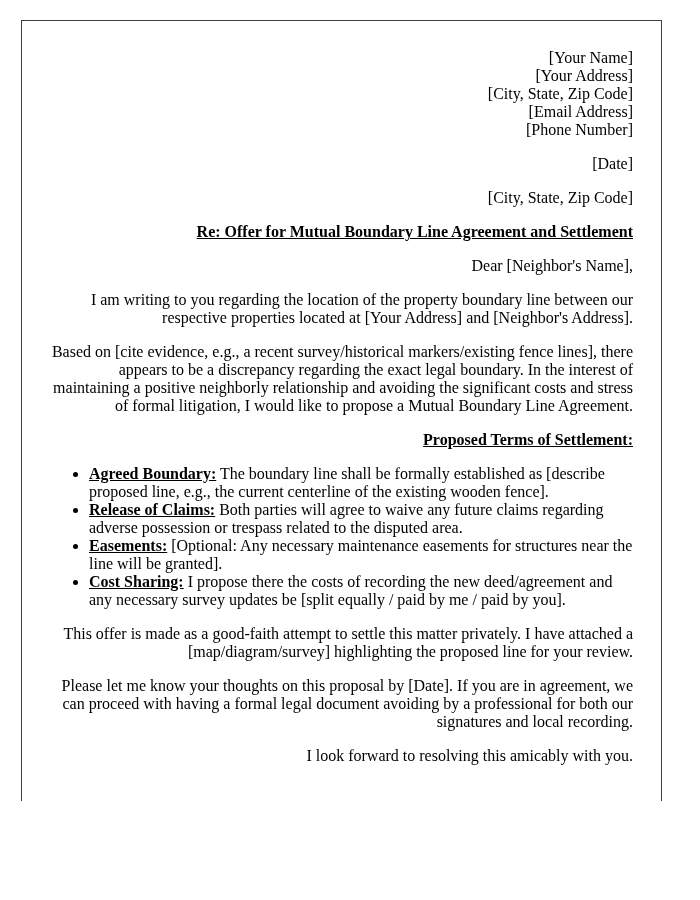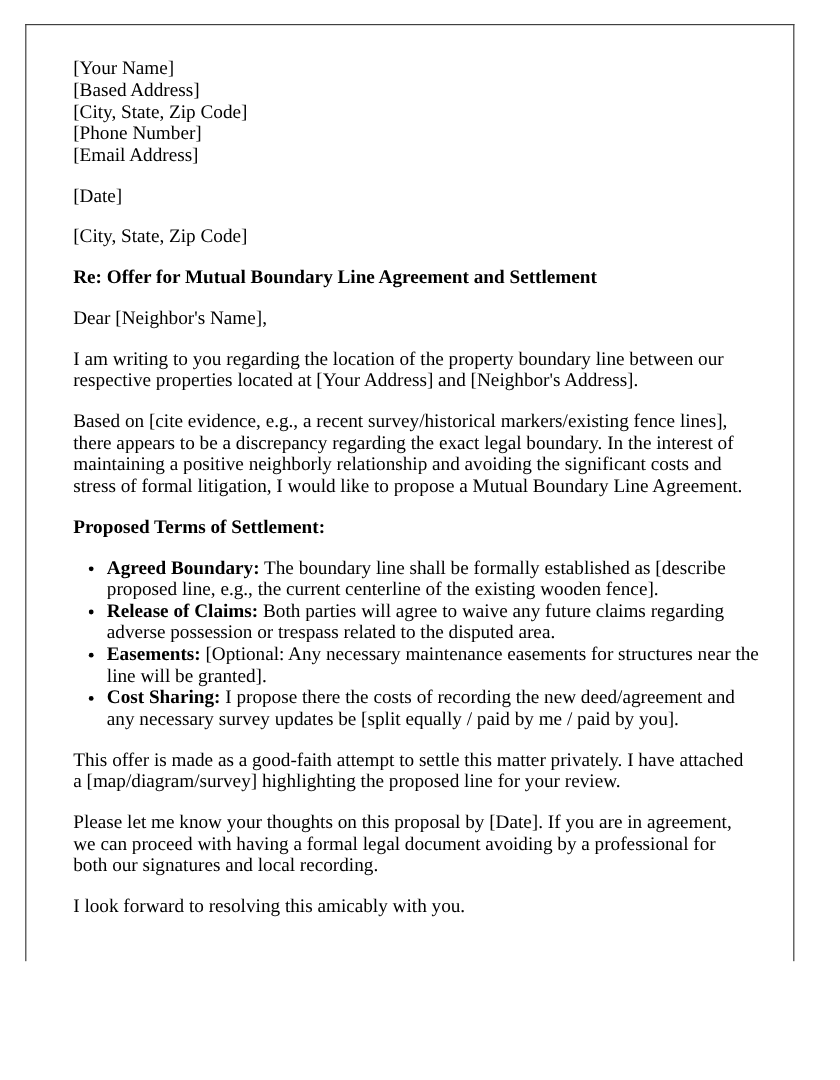--- a/index.html
+++ b/index.html
@@ -28,43 +28,43 @@
     background: #ffffff;
     overflow: hidden;
   }
   .letter-body {
     padding: 12px 28px 0 27px;
     font-family: "Liberation Serif", "DejaVu Serif", serif;
     font-size: 16px;
     line-height: 18px;
     color: #000000;
   }
-  .block { margin: 16px 12px; }
+  .block { margin: 16px 0; text-align: right; }
   .block div { margin: 0; }
-  .bold { font-weight: bold; }
+  .bold { font-weight: bold; text-decoration: underline; }
   ul.terms-list {
     margin: 12px 0;
     padding-left: 40px;
     list-style: disc outside;
   }
   ul.terms-list li { margin: 0; }
 </style>
 </head>
 <body>
 
 <div class="canvas">
   <div class="letter-frame">
     <div class="letter-body">
 
       <div class="block">
         <div>[Your Name]</div>
-        <div>[Based Address]</div>
+        <div>[Your Address]</div>
         <div>[City, State, Zip Code]</div>
+        <div>[Email Address]</div>
         <div>[Phone Number]</div>
-        <div>[Email Address]</div>
       </div>
 
       <div class="block">[Date]</div>
 
       <div class="block">
         <div>[City, State, Zip Code]</div>
       </div>
 
       <div class="block bold">Re: Offer for Mutual Boundary Line Agreement and Settlement</div>
 

